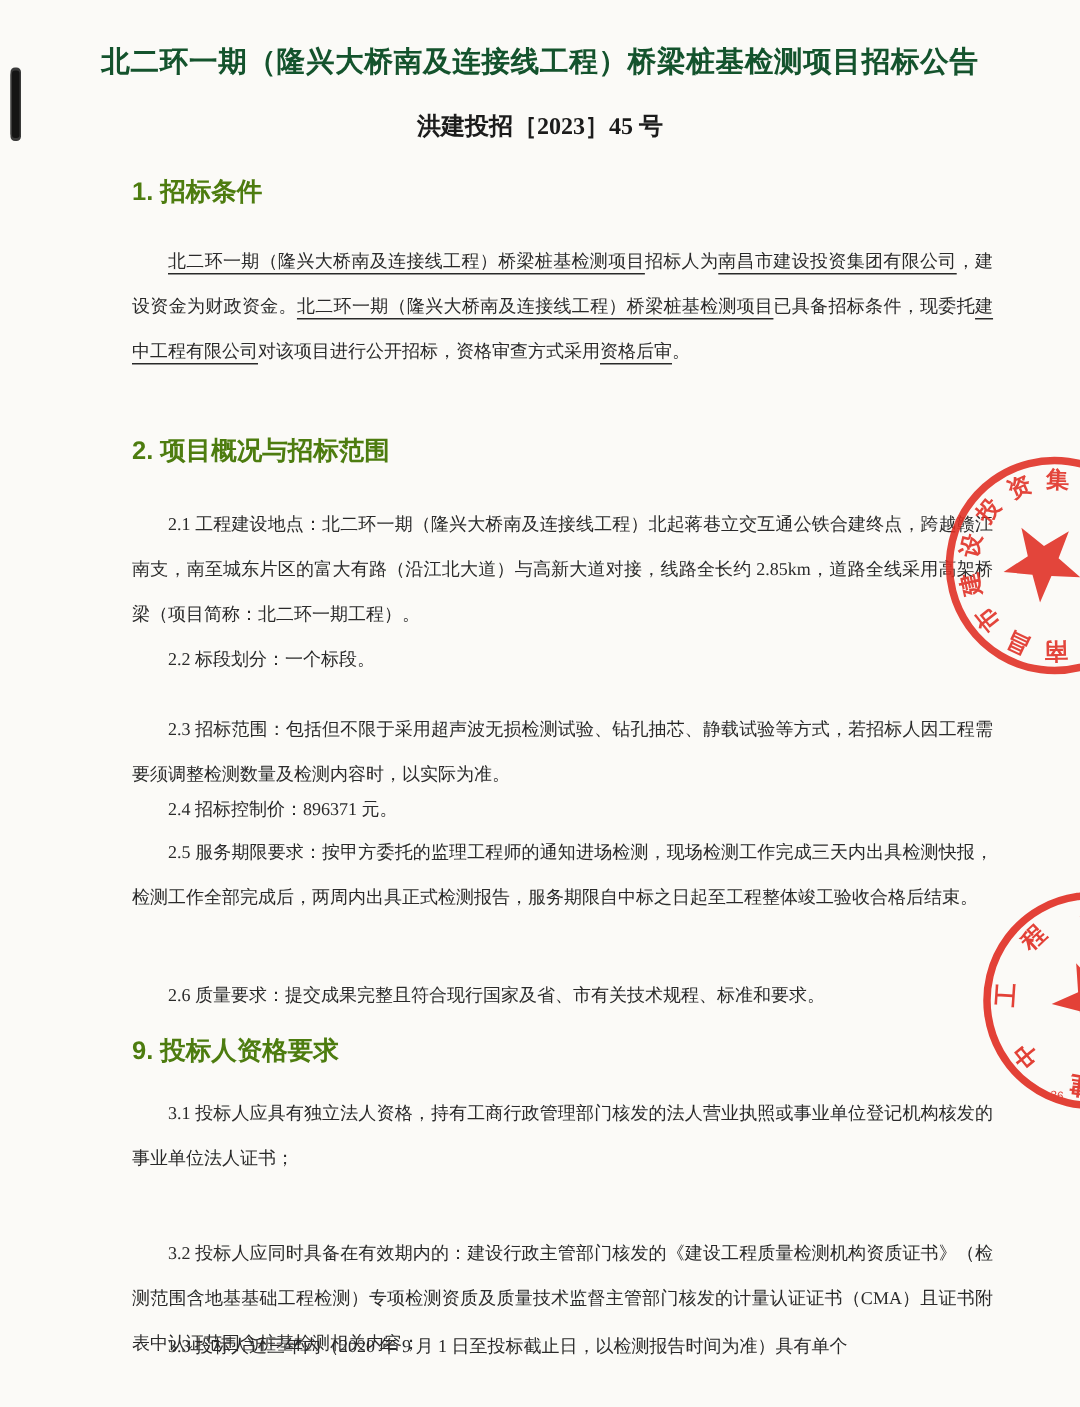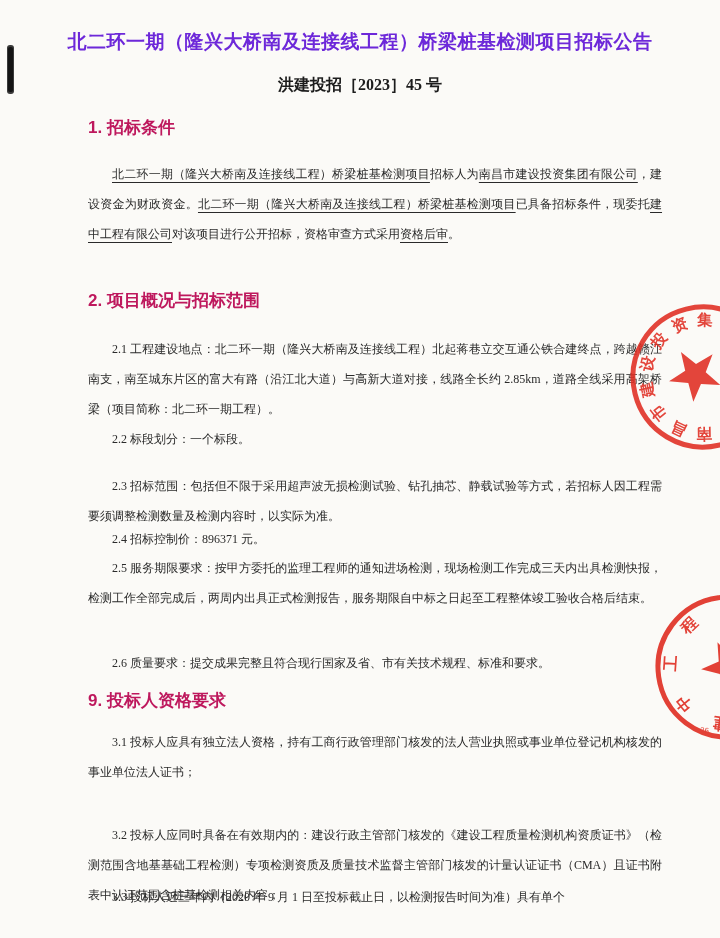--- a/index.html
+++ b/index.html
@@ -14,33 +14,33 @@
   .abs { position: absolute; }
   .binding-mark {
     left: 8px; top: 47px; width: 5px; height: 45px;
     background: #141414; border-radius: 2px;
     box-shadow: 0 -1px 0 1px #3a3a3a, 0 1px 0 1px #3a3a3a;
   }
   .title1 {
     left: 0; top: 29px; width: 720px;
     text-align: center;
     font-size: 19px; font-weight: 700; line-height: 26px;
-    color: #6d28d9; letter-spacing: 0.5px;
+    color: #14532d; letter-spacing: 0.5px;
   }
   .title2 {
     left: 0; top: 72px; width: 720px;
     text-align: center;
     font-size: 16px; font-weight: 700; line-height: 26px;
     color: #1c1c1c;
   }
   .sec-heading {
     left: 88px; width: 574px;
     font-family: "Liberation Sans", "DejaVu Sans", sans-serif;
     font-size: 17px; font-weight: 700; line-height: 22px;
-    color: #be185d;
+    color: #4d7c0f;
   }
   .h1 { top: 117px; }
   .h2 { top: 290px; }
   .h3 { top: 690px; }
   .clause {
     left: 88px; width: 574px;
     font-size: 12px; line-height: 30px;
     text-align: justify; text-indent: 2em;
     color: #2a2a2a;
   }

